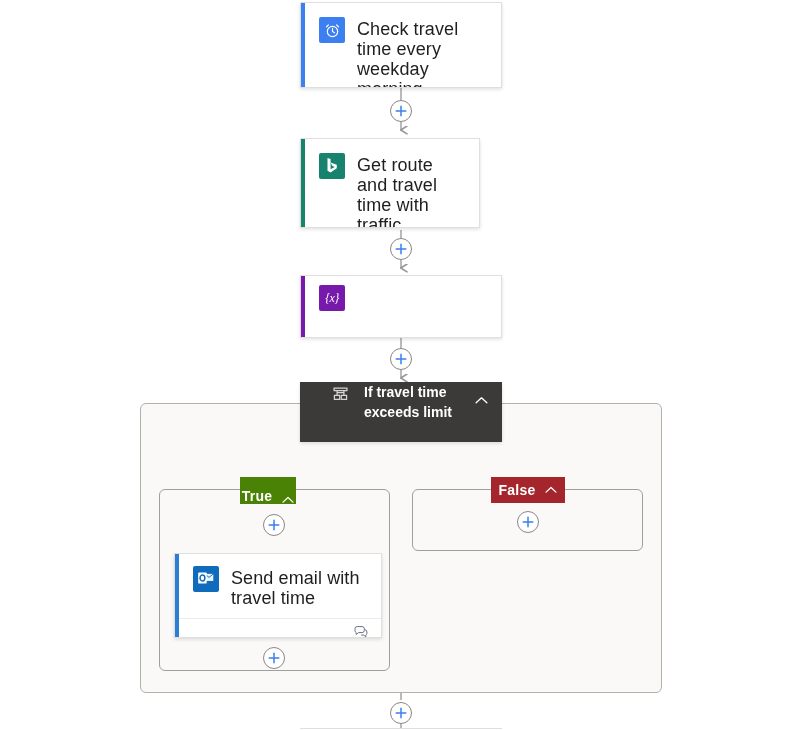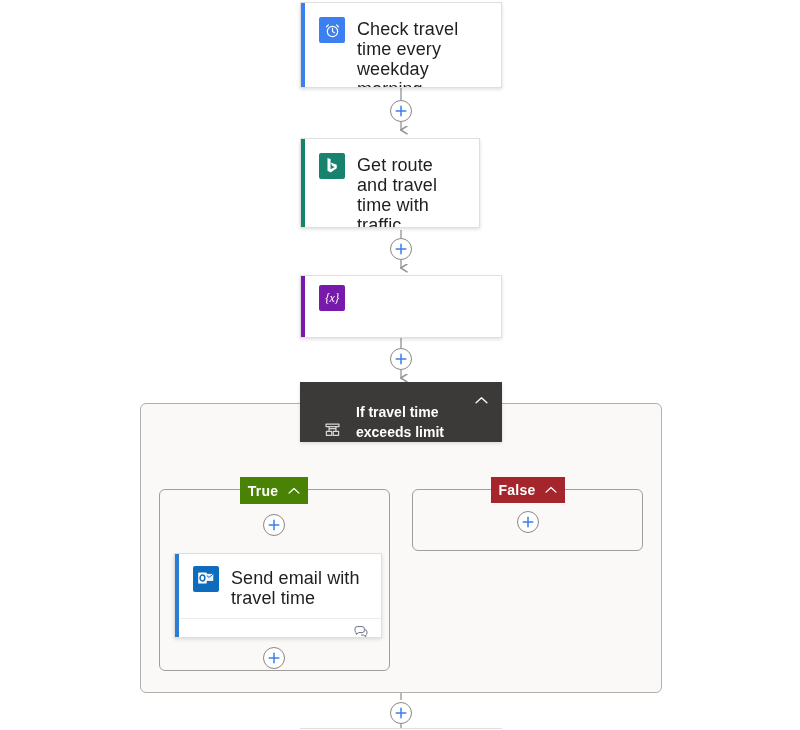--- a/index.html
+++ b/index.html
@@ -79,22 +79,22 @@
     align-items: center;
     justify-content: flex-end;
     padding-right: 12px;
   }
 
   
   .cond-head {
     background: #3b3a39;
     box-sizing: border-box;
     display: flex;
-    align-items: flex-end;
-    padding: 0 12px 0 20px;
+    align-items: flex-start;
+    padding: 0 12px 0 28px;
     box-shadow: 0 1.6px 3.6px rgba(0,0,0,0.13), 0 0.3px 0.9px rgba(0,0,0,0.10);
   }
   .cond-icon {
     width: 24px; height: 24px;
     flex: 0 0 24px;
     margin-right: 12px;
     display: flex; align-items: center; justify-content: center;
   }
   .cond-title {
     font-size: 14px;
@@ -260,21 +260,21 @@
       </svg>
     </div>
     <div class="cond-title">If travel time exceeds limit</div>
     <div class="caret" style="align-self:flex-start; margin-top:9px;">
       <svg width="13" height="9" viewBox="0 0 14 9" fill="none" stroke="#ffffff" stroke-width="1.4" stroke-linecap="round" stroke-linejoin="round">
         <path d="M1.2 7.0 L7 1.6 L12.8 7.0"></path>
       </svg>
     </div>
   </div>
 
-  <div class="badge true abs" style="left:240px; top:477px; width:68px; height:27px;">
+  <div class="badge true abs" style="left:240px; top:477px; width:56px; height:27px;align-items:flex-end;">
     <span>True</span>
     <span style="display:flex;align-items:center;">
       <svg width="12" height="8" viewBox="0 0 14 9" fill="none" stroke="#ffffff" stroke-width="1.5" stroke-linecap="round" stroke-linejoin="round">
         <path d="M1.2 7.0 L7 1.6 L12.8 7.0"></path>
       </svg>
     </span>
   </div>
 
   <div class="badge false abs" style="left:491px; top:477px; width:74px; height:26px;">
     <span>False</span>

